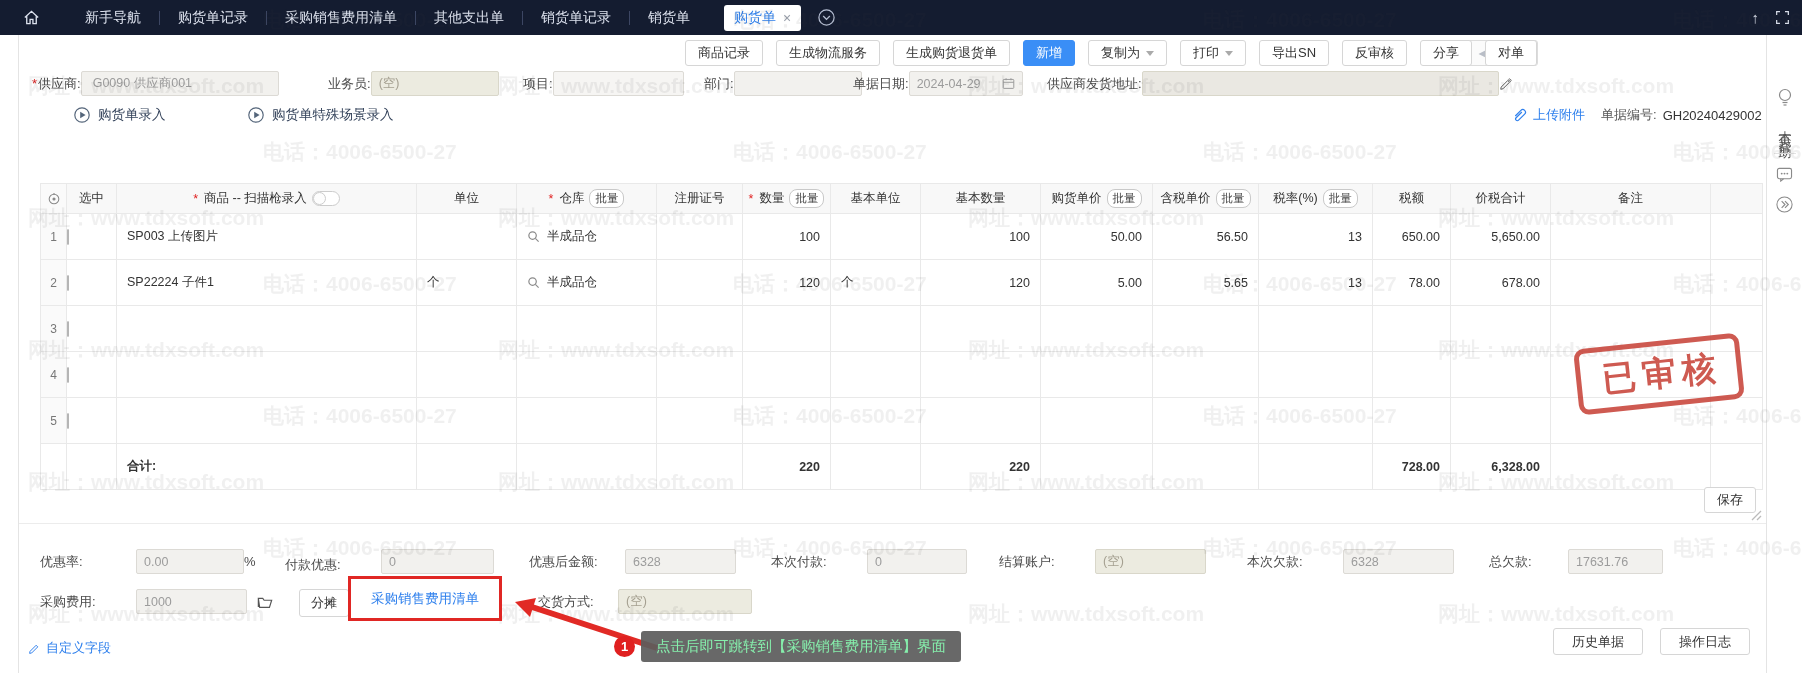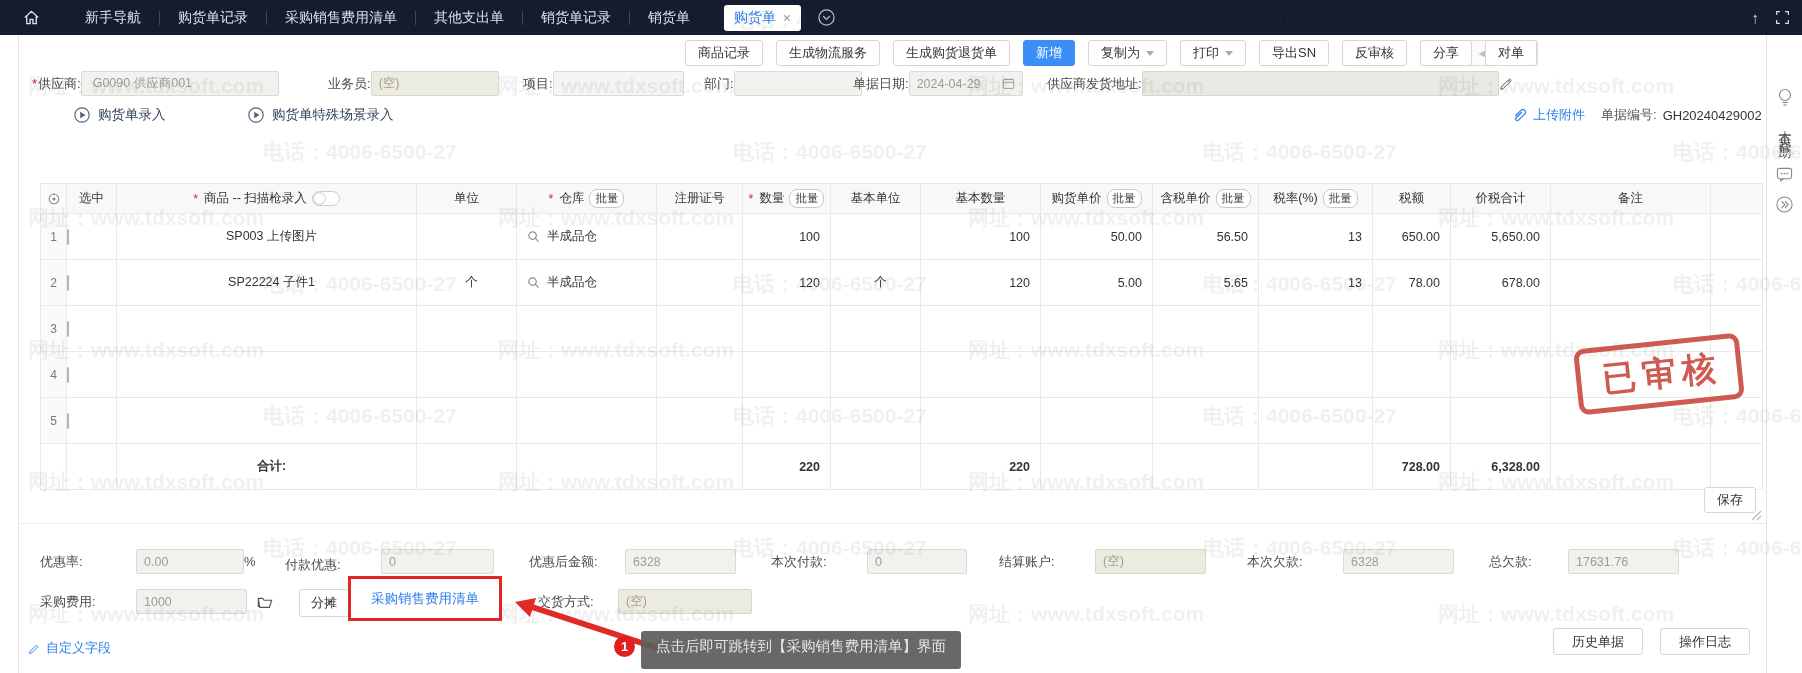--- a/index.html
+++ b/index.html
@@ -58,42 +58,42 @@
   table.grid { position:absolute; left:40px; top:183px; width:1722px; border-collapse:collapse; table-layout:fixed; background:#fff; z-index:4; }
   table.grid th, table.grid td { border:1px solid #e9e9e9; overflow:hidden; white-space:nowrap; font-weight:normal; }
   table.grid thead th { background:#f8f8f8; height:30px; font-size:12.5px; color:#333; }
   table.grid tbody td { height:46px; font-size:12.5px; color:#333; background:#fff; }
   table.grid .c-num { background:#fafafa; text-align:center; color:#777; font-size:12px; }
   .hdr-flex { display:flex; align-items:center; justify-content:center; gap:5px; }
   .batch-btn { height:19px; padding:0 5px; background:#fff; border:1px solid #c9c9c9; border-radius:8px; font-size:11.5px; color:#444; cursor:pointer; font-family:inherit; }
   .toggle { width:28px; height:15px; border:1px solid #ccc; border-radius:8px; background:#fff; position:relative; cursor:pointer; display:inline-block; }
   .toggle .knob { position:absolute; left:0px; top:0px; width:13px; height:13px; border:1px solid #ccc; border-radius:50%; background:#fdfdfd; }
   .cb { width:14px; height:14px; border:1px solid #b5b5b5; background:#f4f4f4; border-radius:2px; margin:0 auto; cursor:pointer; }
-  .cell-l { text-align:center; padding-left:10px; }
+  .cell-l { text-align:left; padding-left:10px; }
   .cell-r { text-align:right; padding-right:10px; }
   .wh-flex { display:flex; align-items:center; gap:7px; padding-left:10px; }
   tr.total-row td { background:#fcf1d8; height:27px; font-weight:bold; font-size:12.5px; color:#222; }
 
   
   .stamp { position:absolute; left:1576px; top:341px; transform:rotate(-6deg); border:5px solid #c8443a; border-radius:10px; color:#c8443a; font-size:34px; font-weight:bold; letter-spacing:6px; padding:5px 15px 5px 21px; opacity:.88; z-index:55; white-space:nowrap; }
 
   
   .save-btn { position:absolute; left:1704px; top:487px; z-index:5; }
   .splitter { position:absolute; left:19px; top:523px; width:1747px; height:1px; background:#ececec; }
 
   
   .share-btn { position:absolute; left:299px; top:589px; width:50px; height:28px; z-index:5; justify-content:center; }
   .red-box { position:absolute; left:348px; top:576px; width:154px; height:45px; border:3px solid #e02724; display:flex; align-items:center; justify-content:center; z-index:60; background:transparent; }
   .fee-link { font-size:13.5px; color:#2f80ed; cursor:pointer; white-space:nowrap; }
   .custom-link { position:absolute; left:28px; top:639px; display:flex; align-items:center; gap:5px; font-size:13px; color:#2f80ed; cursor:pointer; z-index:5; }
   .foot-btn { position:absolute; top:628px; width:90px; height:27px; justify-content:center; z-index:5; }
 
   
   .anno-badge { position:absolute; left:614px; top:636px; width:21px; height:21px; border-radius:50%; background:#e02020; color:#fff; font-size:13px; font-weight:bold; display:flex; align-items:center; justify-content:center; z-index:61; }
-  .anno-tip { position:absolute; left:641px; top:631px; height:38px; background:rgba(92,92,92,.93); border-radius:3px; color:#e5e5e5; font-size:14.5px; line-height:31px; padding:0 15px; z-index:61; white-space:nowrap; }
+  .anno-tip { position:absolute; left:641px; top:631px; height:31px; background:rgba(92,92,92,.93); border-radius:3px; color:#86efac; font-size:14.5px; line-height:31px; padding:0 15px; z-index:61; white-space:nowrap; }
   .anno-arrow { position:absolute; left:505px; top:592px; z-index:61; }
 
   svg { display:block; }
 </style>
 </head>
 <body>
 
 <div class="screen">
 
   <header class="topbar">
@@ -498,21 +498,21 @@
   <div class="fgroup" style="left:999px; top:549px;">
     <span class="flabel fixed">结算账户:</span>
     <input class="inp beige" style="width: 111px;" readonly="" value="(空)">
   </div>
   <div class="fgroup" style="left:1247px; top:549px;">
     <span class="flabel fixed">本次欠款:</span>
     <input class="inp" style="width: 111px;" readonly="" value="6328">
   </div>
   <div class="fgroup" style="left:1489px; top:549px;">
     <span class="flabel" style="width:79px;">总欠款:</span>
-    <input class="inp" style="width: 111px;" readonly="" value="17631.76">
+    <input class="inp" style="width: 95px;" readonly="" value="17631.76">
   </div>
 
   <div class="fgroup" style="left:40px; top:589px;">
     <span class="flabel fixed">采购费用:</span>
     <input class="inp" style="width: 111px;" readonly="" value="1000">
     <svg width="16" height="14" viewBox="0 0 18 15" style="margin-left:10px;">
         <path d="M1.5 3.5 h5 l1.5 2 h8.5 l-2.5 8 h-11 Z M1.5 3.5 v9.5" fill="none" stroke="#555" stroke-width="1.3"></path>
       </svg>
   </div>
   <button class="btn share-btn">分摊</button>

